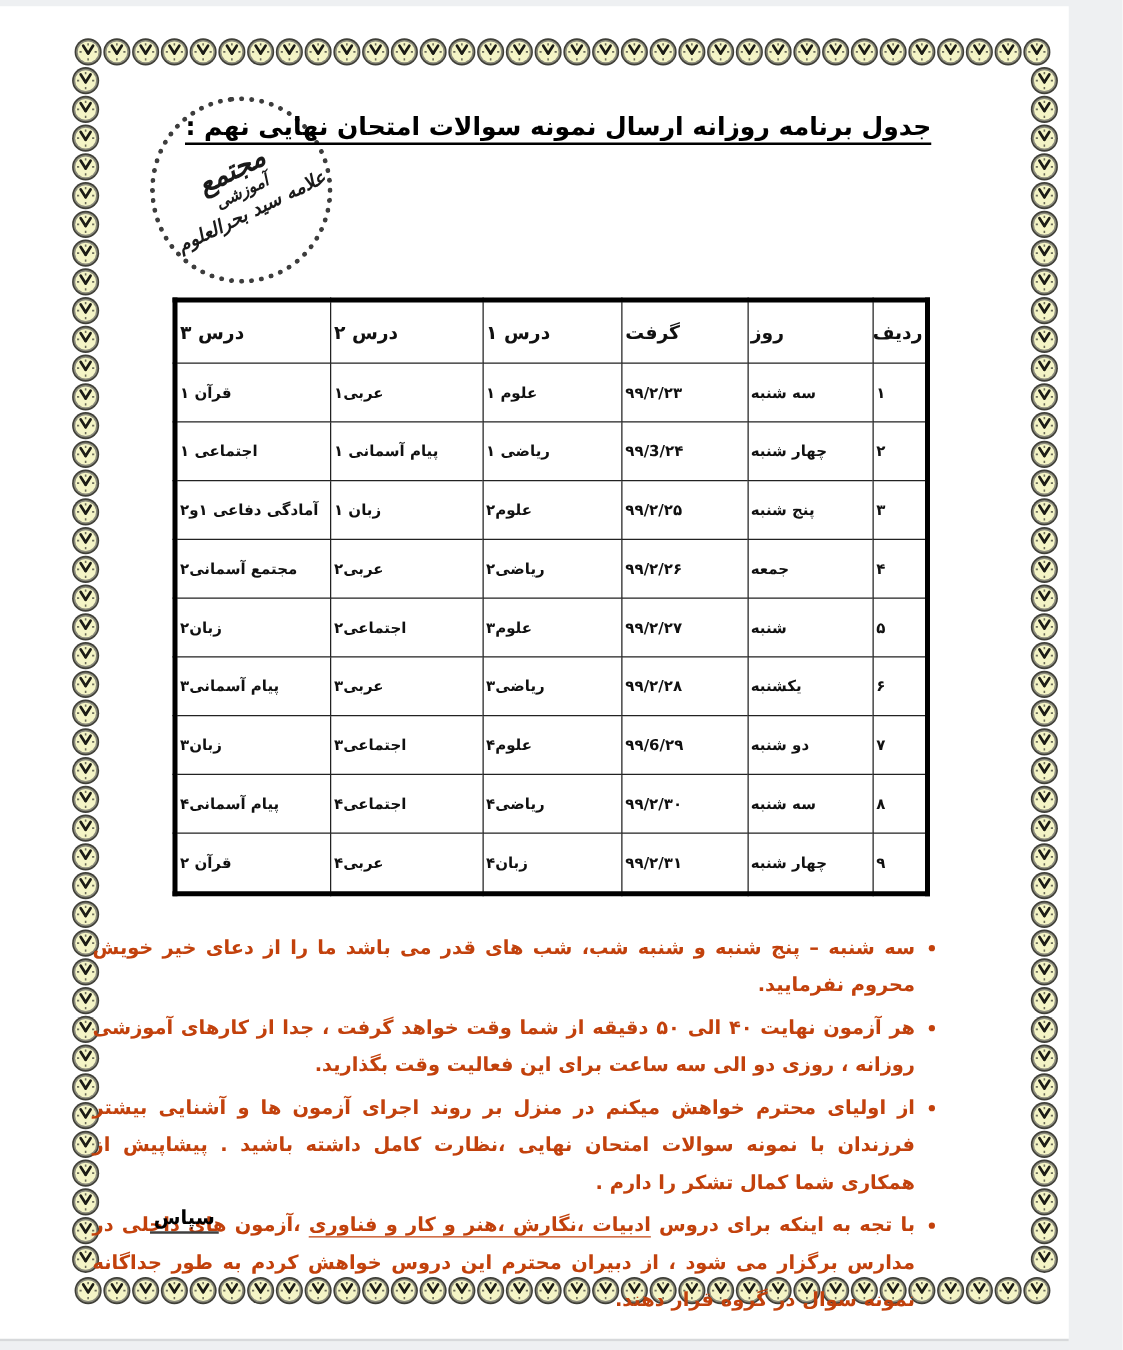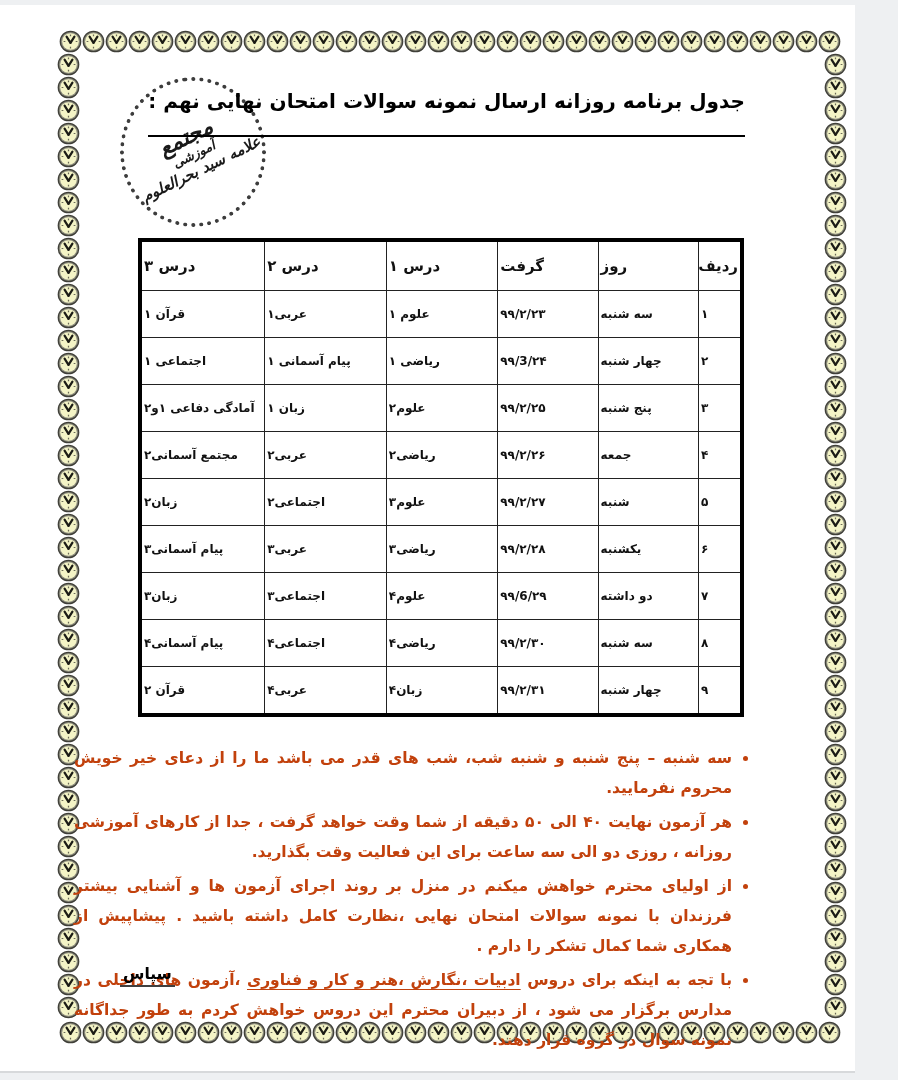--- a/index.html
+++ b/index.html
@@ -18,21 +18,21 @@
   .logo{position:absolute;left:120px;top:72px;width:146px;height:150px;
         border:4px dotted #3d3d3d;border-radius:50%;box-sizing:border-box;
         display:flex;align-items:center;justify-content:center;transform:rotate(-6deg);}
   .logo-inner{transform:rotate(-20deg);text-align:center;color:#1a1a1a;line-height:1.15;
         font-style:italic;font-weight:700;}
   .logo-l1{font-size:22px;}
   .logo-l2{font-size:13px;}
   .logo-l3{font-size:15px;}
   
   .title{position:absolute;right:110px;top:84px;margin:0;font-size:20px;font-weight:800;
-         color:#000;border-bottom:2.5px solid #000;padding-bottom:22px;letter-spacing:0;}
+         color:#000;border-bottom:2.5px solid #000;padding-bottom:1px;letter-spacing:0;}
   
   .sched{position:absolute;right:111px;top:233px;width:606px;border-collapse:collapse;
          border:4px solid #000;table-layout:fixed;background:#fff;}
   .sched th,.sched td{border:1.5px solid #222;text-align:left;vertical-align:middle;
          font-weight:700;color:#111;padding:0 2px;overflow:hidden;}
   .sched th{height:48px;font-size:15px;}
   .sched td{height:46px;font-size:12px;}
   .col-index{width:43px;}
   .col-day{width:99px;}
   .col-date{width:99px;}
@@ -1352,21 +1352,21 @@
         <tr>
           <td>۶</td>
           <td>یکشنبه</td>
           <td>۹۹/۲/۲۸</td>
           <td>ریاضی۳</td>
           <td>عربی۳</td>
           <td>پیام آسمانی۳</td>
         </tr>
         <tr>
           <td>۷</td>
-          <td>دو داشته</td>
+          <td>دو شنبه</td>
           <td>۹۹/6/۲۹</td>
           <td>علوم۴</td>
           <td>اجتماعی۳</td>
           <td>زبان۳</td>
         </tr>
         <tr>
           <td>۸</td>
           <td>سه شنبه</td>
           <td>۹۹/۲/۳۰</td>
           <td>ریاضی۴</td>

